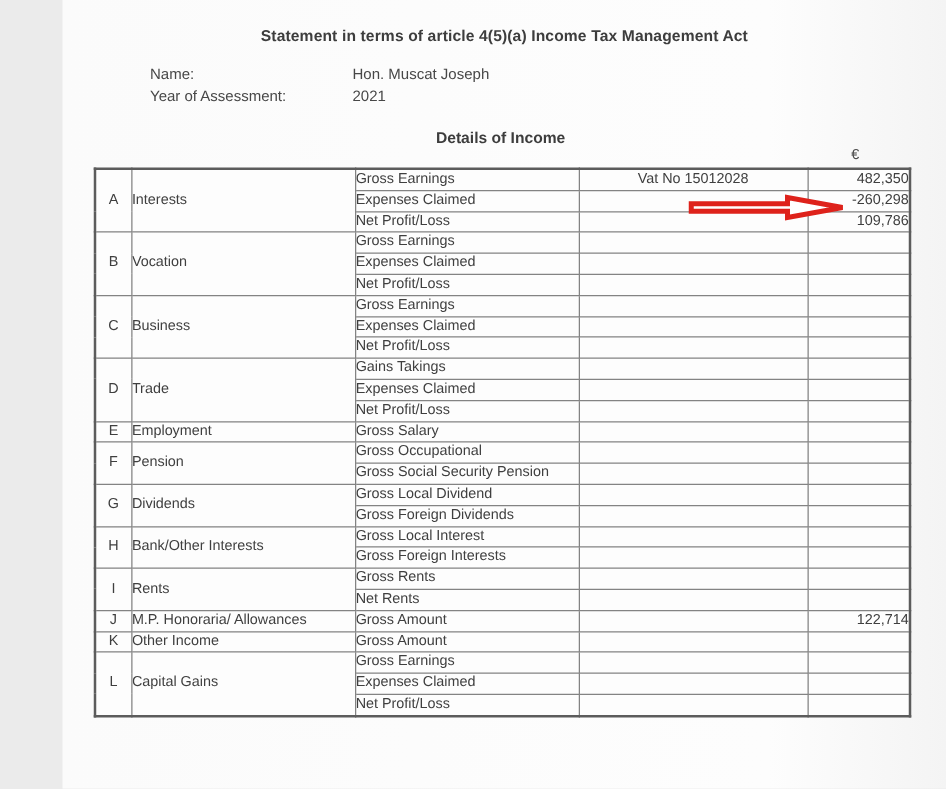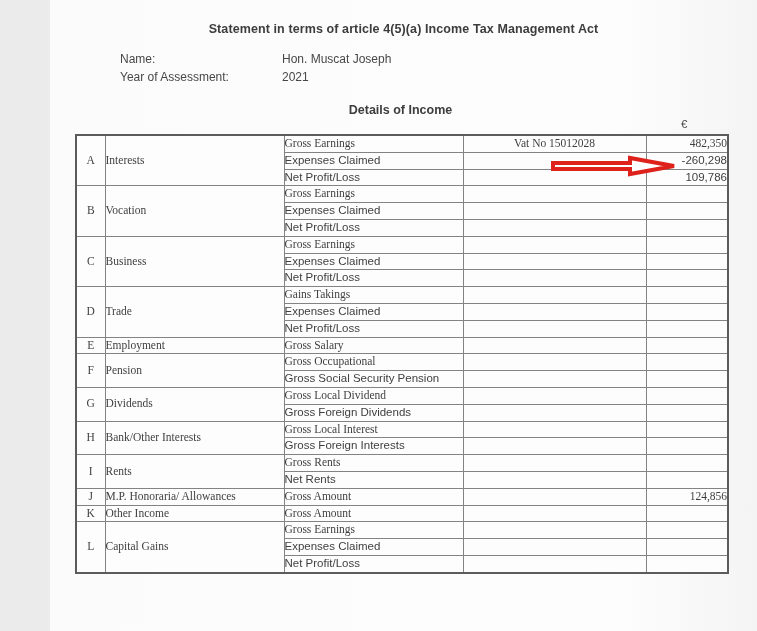--- a/index.html
+++ b/index.html
@@ -76,21 +76,21 @@
     border: 1px solid #838383;
     font-size: 11.5px;
     color: #3f3f3f;
     padding: 0;
     height: 15.8px;
     line-height: 15.8px;
     overflow: hidden;
     white-space: nowrap;
     background: #fdfdfd;
   }
-  tr.section-start td { border-top: 1px solid #626262; font-family: Liberation Serif, serif; }
+  tr.section-start td { border-top: 1px solid #626262; }
   td.letter   { text-align: center; }
   td.category { padding-left: 13px; }
   td.income-label { padding-left: 9px; }
   td.note  { text-align: center; color: #454545; }
   td.value { text-align: right; padding-right: 5px; }
   .arrow {
     position: absolute;
     left: 500px;
     top: 155px;
     width: 128px;
@@ -249,21 +249,21 @@
           <tr>
             <td class="income-label">Net Rents</td>
             <td class="note"></td>
             <td class="value"></td>
           </tr>
           <tr class="section-start">
             <td class="letter" rowspan="1">J</td>
             <td class="category" rowspan="1">M.P. Honoraria/ Allowances</td>
             <td class="income-label">Gross Amount</td>
             <td class="note"></td>
-            <td class="value">124,856</td>
+            <td class="value">122,714</td>
           </tr>
           <tr class="section-start">
             <td class="letter" rowspan="1">K</td>
             <td class="category" rowspan="1">Other Income</td>
             <td class="income-label">Gross Amount</td>
             <td class="note"></td>
             <td class="value"></td>
           </tr>
           <tr class="section-start">
             <td class="letter" rowspan="3">L</td>

